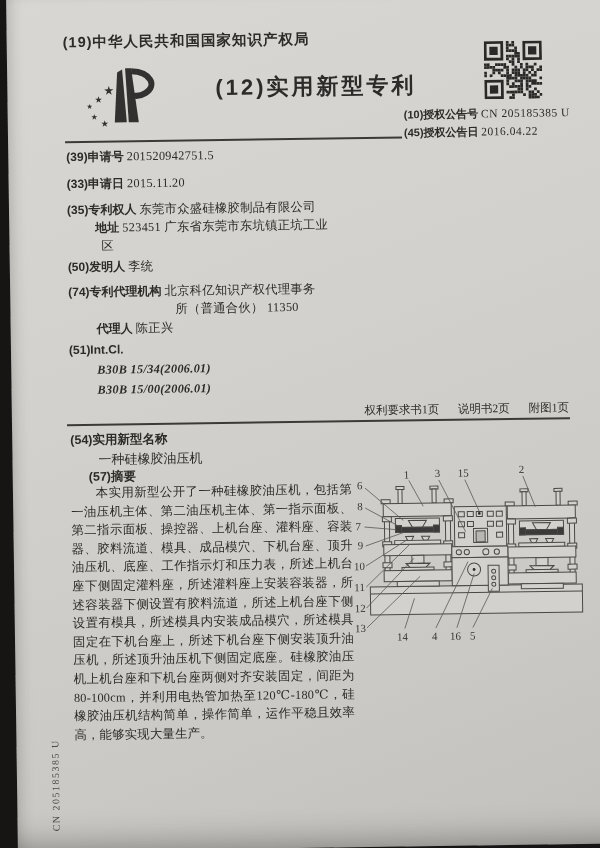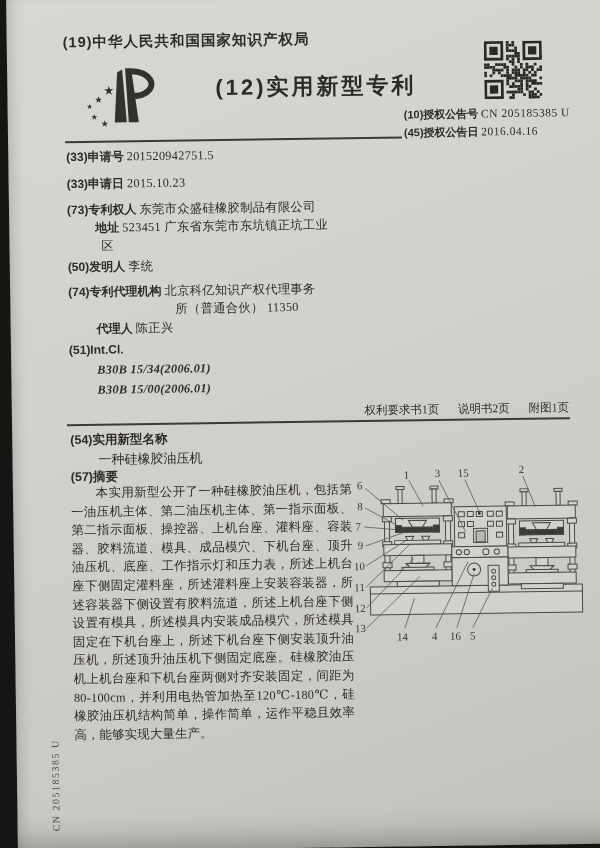--- a/index.html
+++ b/index.html
@@ -210,37 +210,37 @@
         <rect x="2" y="2" width="3" height="3"></rect>
         <path d="M14,0 h7 v7 h-7 Z M15,1 v5 h5 v-5 Z" fill-rule="evenodd"></path>
         <rect x="16" y="2" width="3" height="3"></rect>
         <path d="M0,14 h7 v7 h-7 Z M1,15 v5 h5 v-5 Z" fill-rule="evenodd"></path>
         <rect x="2" y="16" width="3" height="3"></rect>
       </g>
   </svg>
 
   <div class="abs hdr-right">
     <div><span class="lbl">(10)授权公告号</span> <span class="val">CN 205185385 U</span></div>
-    <div><span class="lbl">(45)授权公告日</span> <span class="val">2016.04.16</span></div>
+    <div><span class="lbl">(45)授权公告日</span> <span class="val">2016.04.22</span></div>
   </div>
 
   <div class="abs rule rule1"></div>
 
   <div class="abs row" style="top:156px;">
-    <span class="lbl">(33)申请号</span>
+    <span class="lbl">(39)申请号</span>
     <span class="val">201520942751.5</span>
   </div>
 
   <div class="abs row" style="top:183px;">
     <span class="lbl">(33)申请日</span>
-    <span class="val">2015.10.23</span>
+    <span class="val">2015.11.20</span>
   </div>
 
   <div class="abs row" style="top:209px;">
-    <span class="lbl">(73)专利权人</span>
+    <span class="lbl">(35)专利权人</span>
     <span class="val">东莞市众盛硅橡胶制品有限公司</span>
   </div>
   <div class="abs row" style="top:227px;">
     <span class="lbl ind1">地址</span>
     <span class="val">523451 广东省东莞市东坑镇正坑工业</span>
   </div>
   <div class="abs row" style="top:245px;">
     <span class="val" style="margin-left:34px;">区</span>
   </div>
 
@@ -274,21 +274,21 @@
   <div class="abs pages">
     <span>权利要求书1页</span>
     <span>说明书2页</span>
     <span>附图1页</span>
   </div>
 
   <div class="abs rule rule2"></div>
 
   <div class="abs sec-lbl" style="left:58px;top:439px;">(54)实用新型名称</div>
   <div class="abs" style="left:86px;top:458px;font-size:13px;">一种硅橡胶油压机</div>
-  <div class="abs sec-lbl" style="left:58px;top:476px;">(57)摘要</div>
+  <div class="abs sec-lbl" style="left:76px;top:476px;">(57)摘要</div>
 
   <p class="abs abstract">本实用新型公开了一种硅橡胶油压机，包括第一油压机主体、第二油压机主体、第一指示面板、第二指示面板、操控器、上机台座、灌料座、容装器、胶料流道、模具、成品模穴、下机台座、顶升油压机、底座、工作指示灯和压力表，所述上机台座下侧固定灌料座，所述灌料座上安装容装器，所述容装器下侧设置有胶料流道，所述上机台座下侧设置有模具，所述模具内安装成品模穴，所述模具固定在下机台座上，所述下机台座下侧安装顶升油压机，所述顶升油压机下侧固定底座。硅橡胶油压机上机台座和下机台座两侧对齐安装固定，间距为80-100cm，并利用电热管加热至120℃-180℃，硅橡胶油压机结构简单，操作简单，运作平稳且效率高，能够实现大量生产。</p>
 
   <svg class="abs figwrap" width="250" height="200" viewBox="0 0 250 200">
     <defs>
       <g id="press" stroke="#4a4846" stroke-width="1" fill="#d3d1cd">
 
         <rect x="15" y="0" width="8" height="3"></rect>
           <rect x="49" y="0" width="8" height="3"></rect>
         <rect x="17" y="3" width="4" height="14"></rect>

